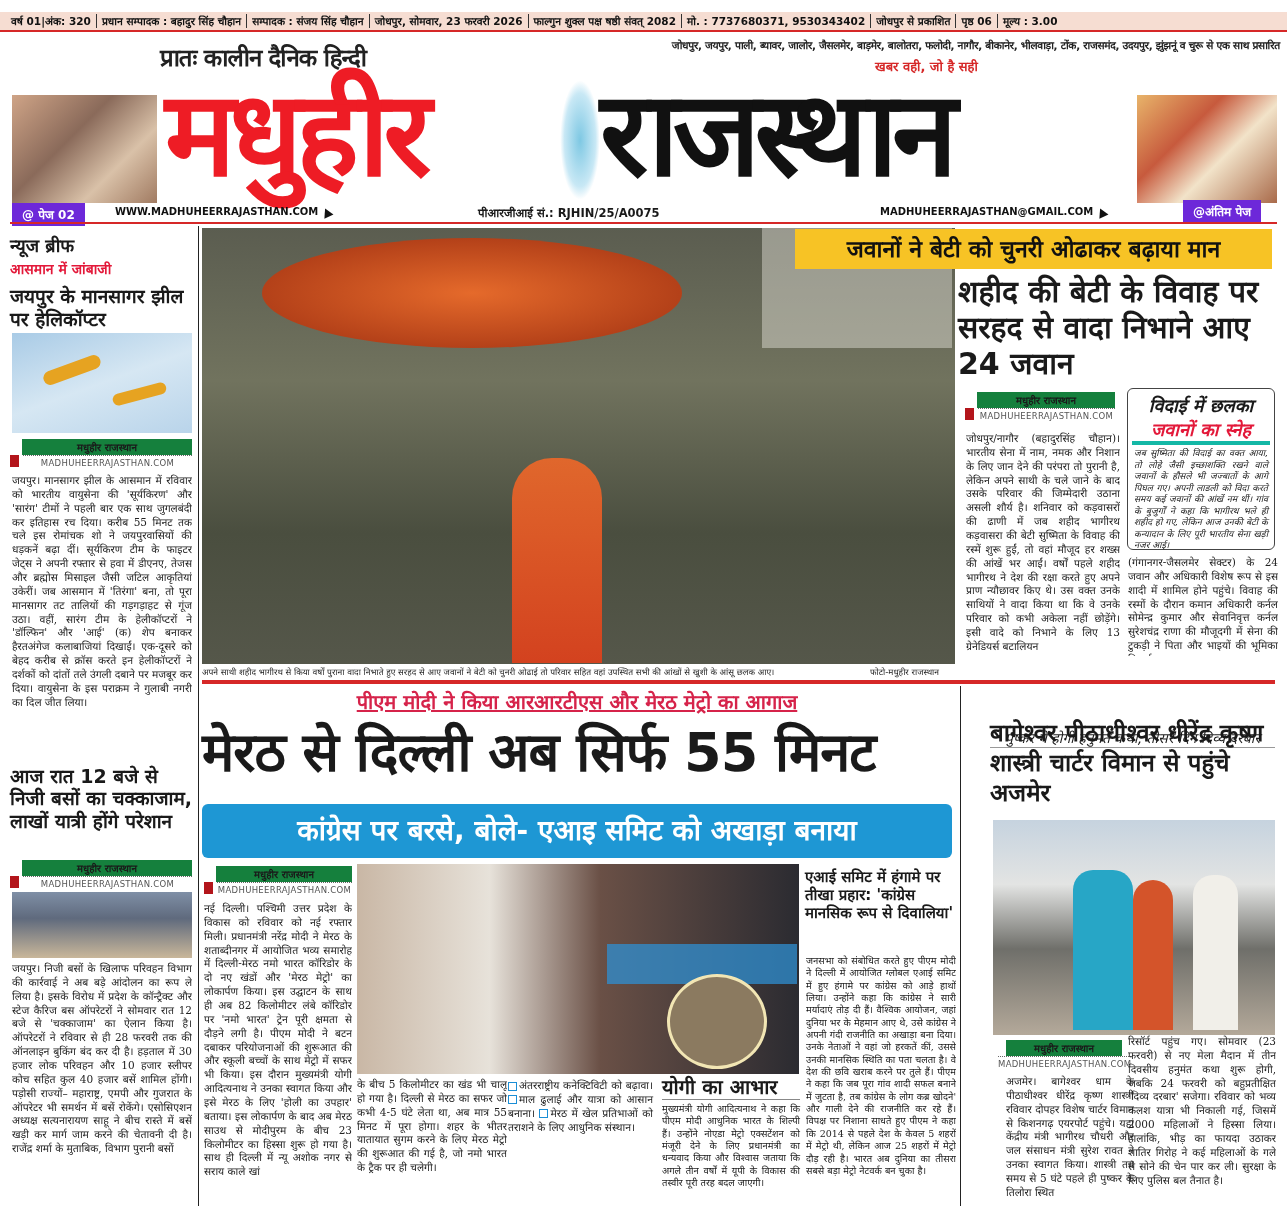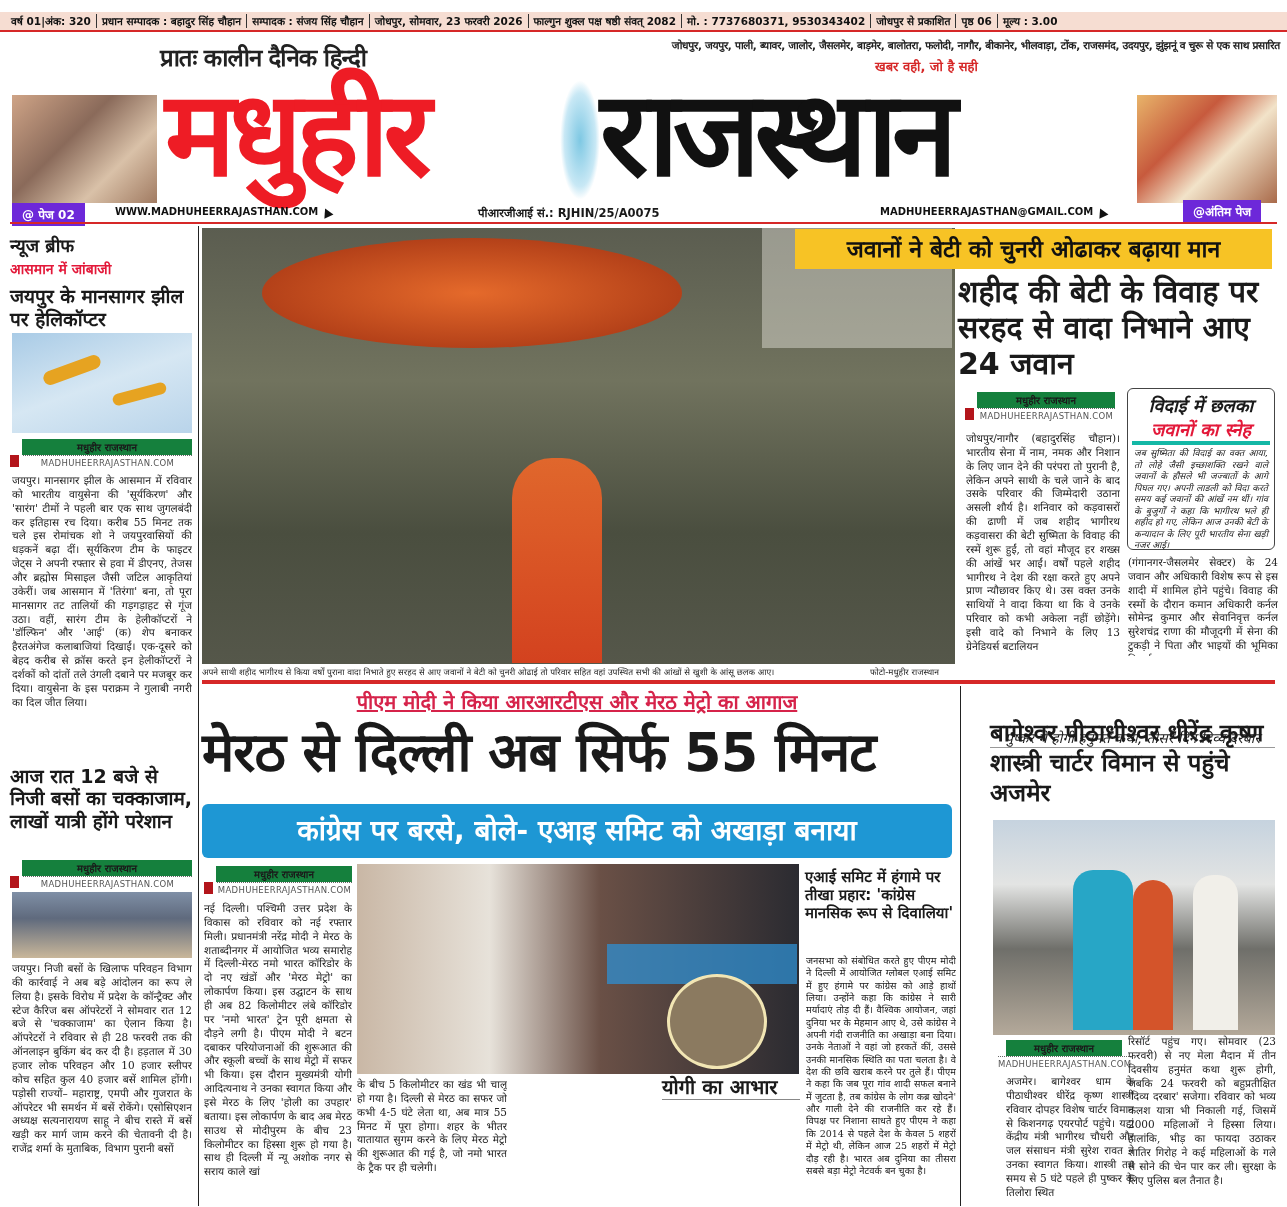--- a/index.html
+++ b/index.html
@@ -141,23 +141,29 @@
 <div class="abs body-text" style="left:204px;top:902px;width:148px;height:300px;overflow:hidden;">नई दिल्ली। पश्चिमी उत्तर प्रदेश के विकास को रविवार को नई रफ्तार मिली। प्रधानमंत्री नरेंद्र मोदी ने मेरठ के शताब्दीनगर में आयोजित भव्य समारोह में दिल्ली-मेरठ नमो भारत कॉरिडोर के दो नए खंडों और 'मेरठ मेट्रो' का लोकार्पण किया। इस उद्घाटन के साथ ही अब 82 किलोमीटर लंबे कॉरिडोर पर 'नमो भारत' ट्रेन पूरी क्षमता से दौड़ने लगी है। पीएम मोदी ने बटन दबाकर परियोजनाओं की शुरूआत की और स्कूली बच्चों के साथ मेट्रो में सफर भी किया। इस दौरान मुख्यमंत्री योगी आदित्यनाथ ने उनका स्वागत किया और इसे मेरठ के लिए 'होली का उपहार' बताया। इस लोकार्पण के बाद अब मेरठ साउथ से मोदीपुरम के बीच 23 किलोमीटर का हिस्सा शुरू हो गया है। साथ ही दिल्ली में न्यू अशोक नगर से सराय काले खां</div>
 
 <div class="abs photo" style="left:357px;top:864px;width:442px;height:210px;background:linear-gradient(90deg,#c9b7a5 0%,#e7e2da 30%,#6a5046 55%,#2b2b31 100%);">
   <div style="position:absolute;left:250px;top:80px;width:190px;height:40px;background:#2f8fd2;opacity:.75;"></div>
   <div style="position:absolute;left:310px;top:110px;width:100px;height:95px;border-radius:50%;border:3px solid #f2e6b4;background:#8b7a60;"></div>
 </div>
 
 <div class="abs body-text" style="left:357px;top:1078px;width:150px;height:126px;overflow:hidden;">के बीच 5 किलोमीटर का खंड भी चालू हो गया है। दिल्ली से मेरठ का सफर जो कभी 4-5 घंटे लेता था, अब मात्र 55 मिनट में पूरा होगा। शहर के भीतर यातायात सुगम करने के लिए मेरठ मेट्रो की शुरूआत की गई है, जो नमो भारत के ट्रैक पर ही चलेगी।</div>
 
 <div class="abs" style="left:508px;top:1076px;width:145px;">
+  <div class="body-text" style="margin-top:3px;font-size:10.5px;">
+    <span class="chk"></span><span>अंतरराष्ट्रीय कनेक्टिविटी को बढ़ावा।</span>
+    <span class="chk"></span><span>माल ढुलाई और यात्रा को आसान बनाना।</span>
+    <span class="chk"></span><span>मेरठ में खेल प्रतिभाओं को तराशने के लिए आधुनिक संस्थान।</span>
+  </div>
 </div>
 <div class="abs" style="left:662px;top:1076px;width:138px;">
   <div class="head-dark" style="font-size:20px;border-bottom:1px solid #888;">योगी का आभार</div>
+  <div class="body-text" style="margin-top:3px;font-size:9.5px;line-height:1.3;">मुख्यमंत्री योगी आदित्यनाथ ने कहा कि पीएम मोदी आधुनिक भारत के शिल्पी हैं। उन्होंने नोएडा मेट्रो एक्सटेंशन को मंजूरी देने के लिए प्रधानमंत्री का धन्यवाद किया और विश्वास जताया कि अगले तीन वर्षों में यूपी के विकास की तस्वीर पूरी तरह बदल जाएगी।</div>
 </div>
 
 <div class="abs head-dark" style="left:805px;top:868px;width:152px;font-size:15px;line-height:1.2;">एआई समिट में हंगामे पर तीखा प्रहार: 'कांग्रेस मानसिक रूप से दिवालिया'</div>
 <div class="abs body-text" style="left:806px;top:955px;width:150px;height:250px;overflow:hidden;font-size:9.5px;line-height:1.3;">जनसभा को संबोधित करते हुए पीएम मोदी ने दिल्ली में आयोजित ग्लोबल एआई समिट में हुए हंगामे पर कांग्रेस को आड़े हाथों लिया। उन्होंने कहा कि कांग्रेस ने सारी मर्यादाएं तोड़ दी हैं। वैश्विक आयोजन, जहां दुनिया भर के मेहमान आए थे, उसे कांग्रेस ने अपनी गंदी राजनीति का अखाड़ा बना दिया। उनके नेताओं ने वहां जो हरकतें कीं, उससे उनकी मानसिक स्थिति का पता चलता है। वे देश की छवि खराब करने पर तुले हैं। पीएम ने कहा कि जब पूरा गांव शादी सफल बनाने में जुटता है, तब कांग्रेस के लोग कब्र खोदने' और गाली देने की राजनीति कर रहे हैं। विपक्ष पर निशाना साधते हुए पीएम ने कहा कि 2014 से पहले देश के केवल 5 शहरों में मेट्रो थी, लेकिन आज 25 शहरों में मेट्रो दौड़ रही है। भारत अब दुनिया का तीसरा सबसे बड़ा मेट्रो नेटवर्क बन चुका है।</div>
 
 <div class="abs vline" style="left:960px;top:686px;height:520px;"></div>
 <div class="abs" style="left:990px;top:690px;width:285px;font-size:14px;font-weight:normal;font-style:italic;text-align:center;border-bottom:1px solid #999;white-space:nowrap;margin-top:38px;">पुष्कर में होगी हनुमंत कथा, तीसरे दिन दिव्य दरबार</div>
 <div class="abs head-dark" style="left:990px;top:718px;width:285px;font-size:24px;line-height:1.25;">बागेश्वर पीठाधीश्वर धीरेंद्र कृष्ण शास्त्री चार्टर विमान से पहुंचे अजमेर</div>
 <div class="abs photo" style="left:993px;top:820px;width:282px;height:215px;background:linear-gradient(180deg,#c6d3df 0%,#e3e4e3 30%,#6f6f6a 60%,#b4a99a 100%);">
   <div style="position:absolute;left:80px;top:50px;width:60px;height:160px;background:#27a6c6;border-radius:20px 20px 0 0;"></div>

